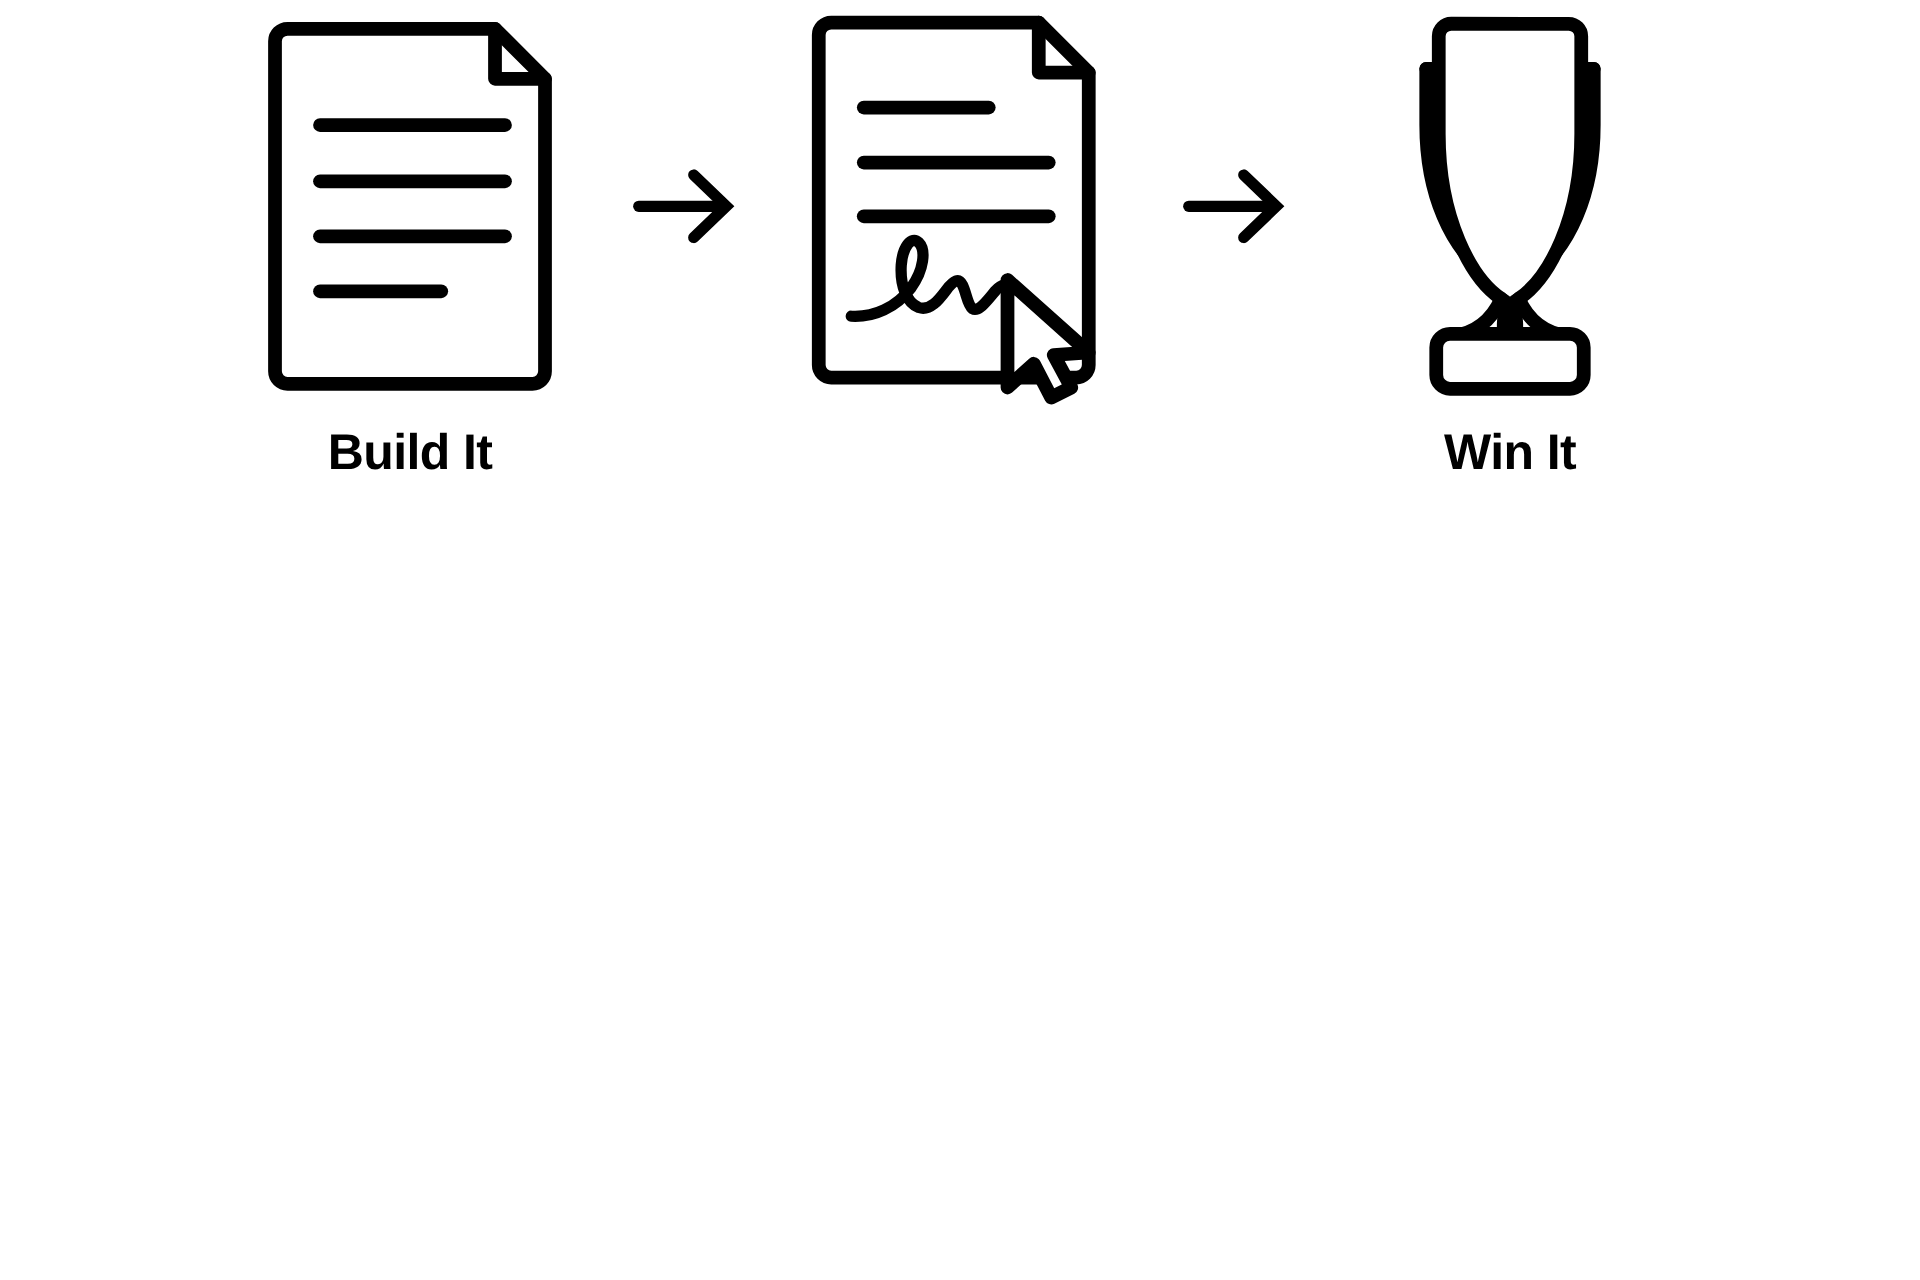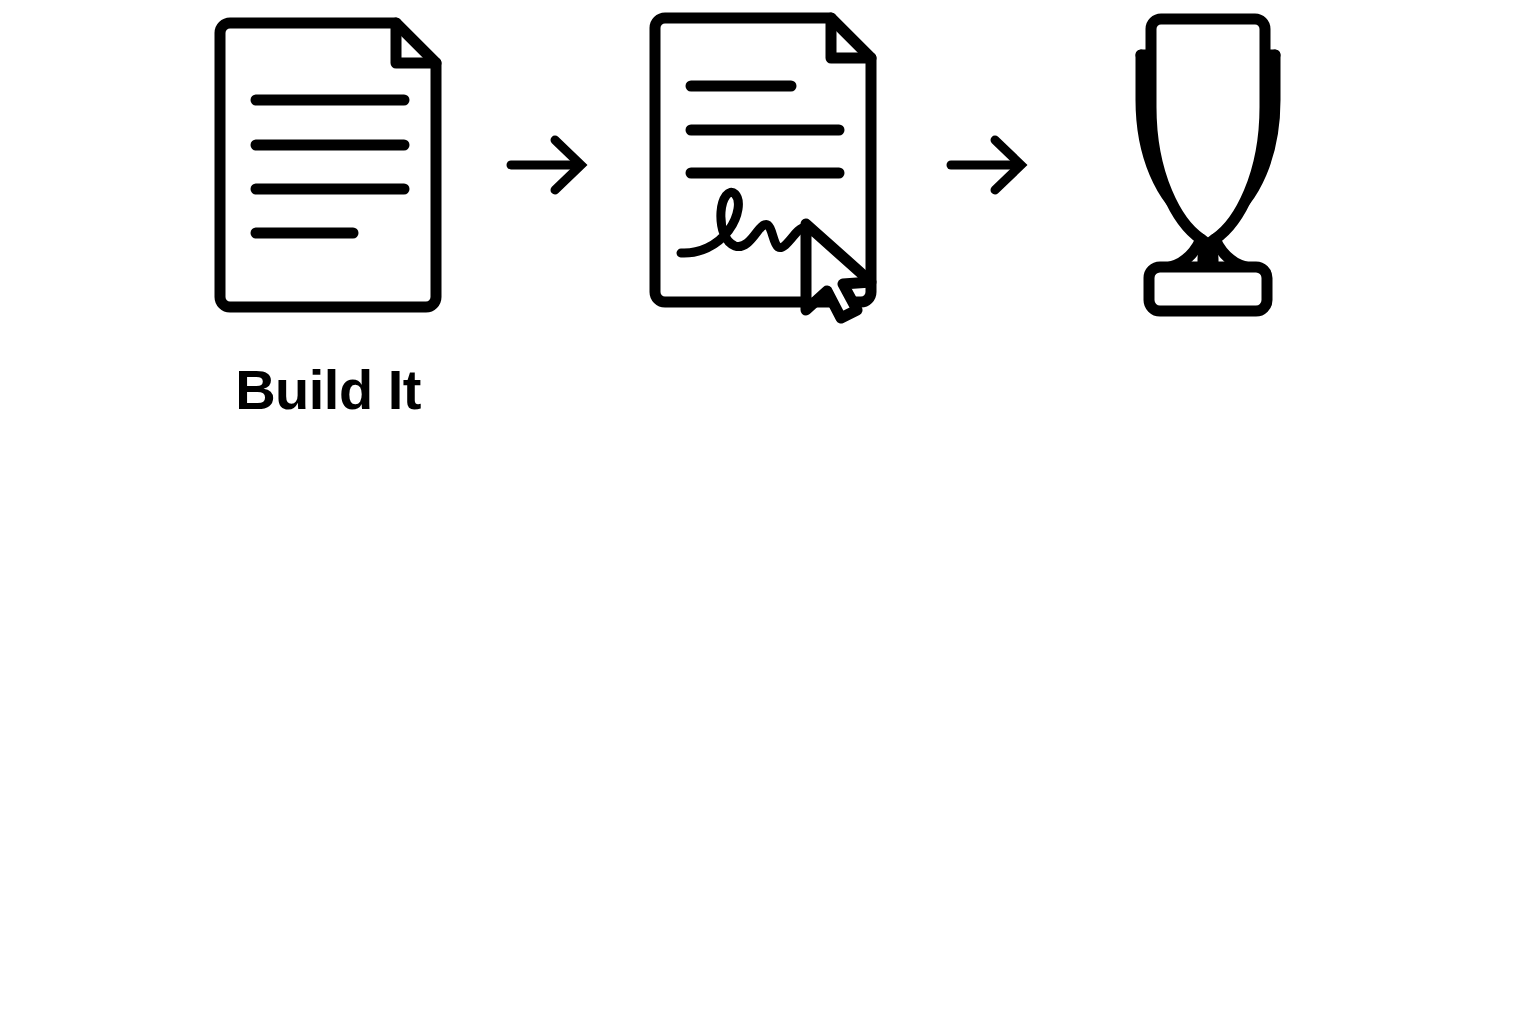--- a/index.html
+++ b/index.html
@@ -45,26 +45,26 @@
   .step-icon {
     height: 330px;
     display: flex;
     align-items: center;
     justify-content: center;
   }
 
   .step-label {
     font-family: "Liberation Sans", sans-serif;
     font-weight: bold;
-    font-size: 56px;
+    font-size: 40px;
     line-height: 1;
     color: #000000;
     letter-spacing: -0.5px;
     white-space: nowrap;
-    margin-top: 32px;
+    margin-top: 12px;
   }
 
   .connector {
     width: 130px;
     height: 330px;
     display: flex;
     align-items: center;
     justify-content: center;
     flex: none;
   }
@@ -198,16 +198,17 @@
                    Z" fill="#ffffff" stroke="#000000" stroke-width="11" stroke-linejoin="round" stroke-linecap="round"></path>
 
           <path d="M 118 224
                    C 110 242 96 252 78 254" fill="none" stroke="#000000" stroke-width="11" stroke-linecap="round" stroke-linejoin="round"></path>
           <path d="M 132 224
                    C 140 242 154 252 172 254" fill="none" stroke="#000000" stroke-width="11" stroke-linecap="round" stroke-linejoin="round"></path>
 
           <rect x="66" y="252" width="118" height="44" rx="11" ry="11" fill="#ffffff" stroke="#000000" stroke-width="11" stroke-linejoin="round"></rect>
         </svg>
       </div>
+      <div class="step-label">Win It</div>
     </div>
 
   </div>
 </div>
 
 </body></html>

